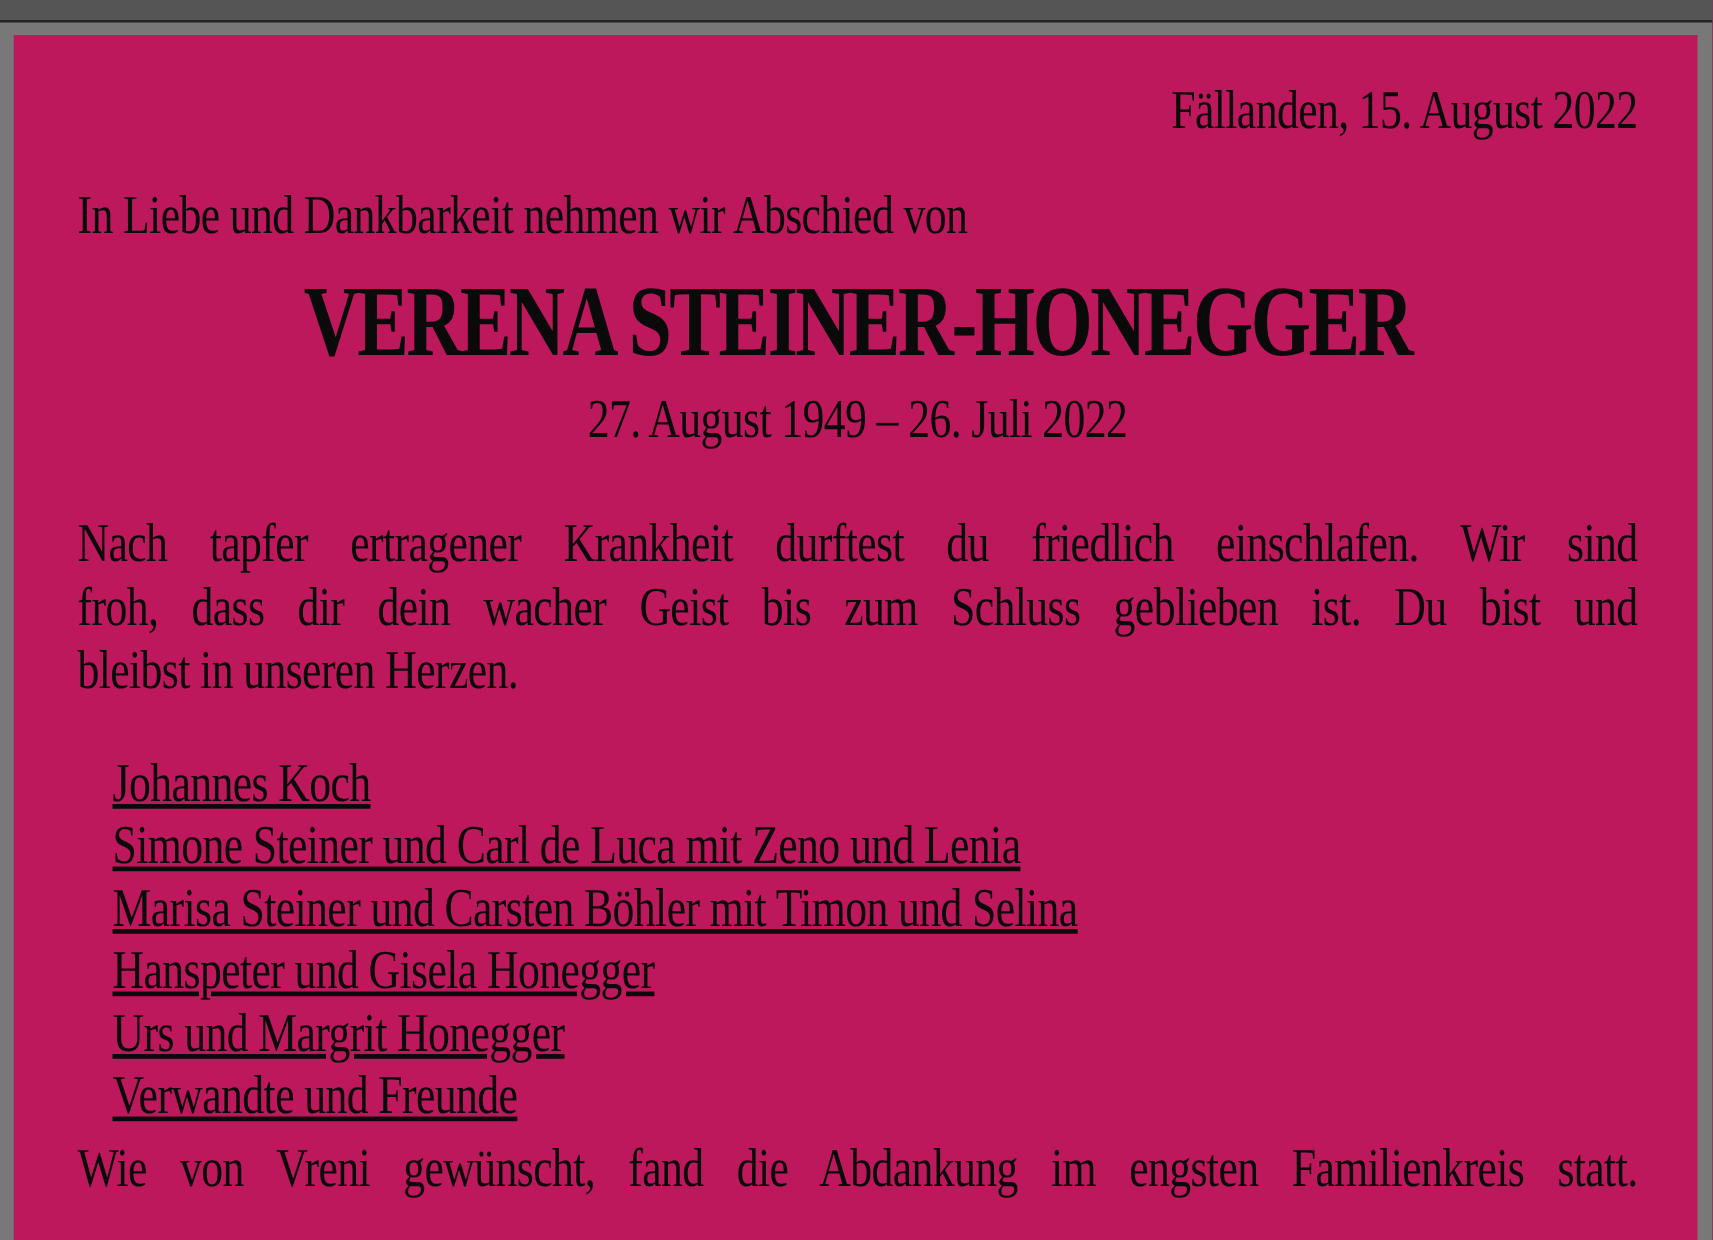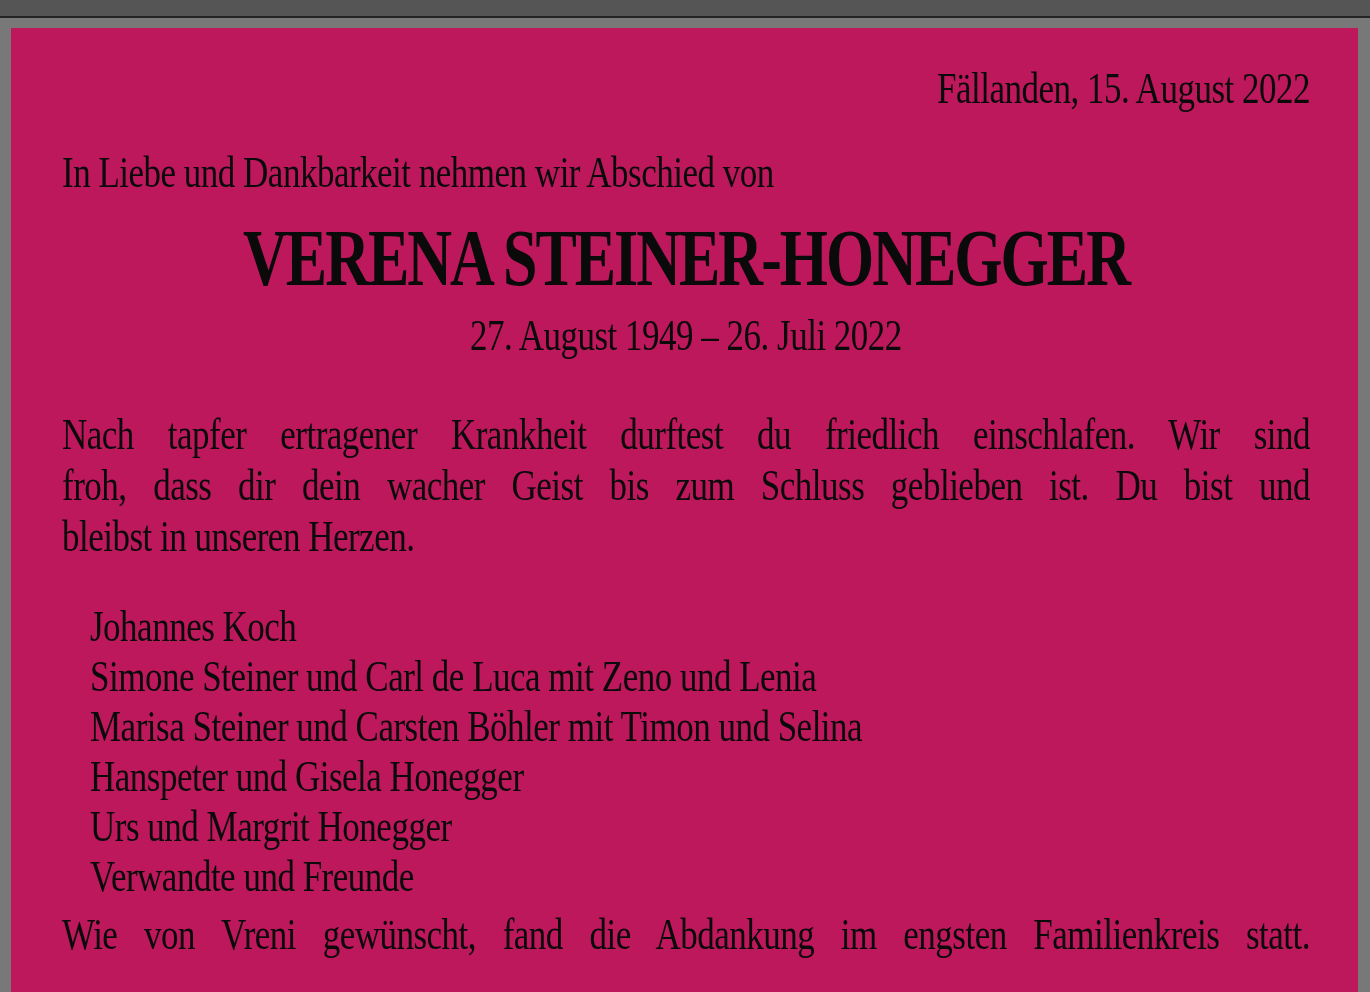--- a/index.html
+++ b/index.html
@@ -65,20 +65,21 @@
     letter-spacing: -2px;
     white-space: nowrap;
     transform: scaleY(1.3);
   }
 
   .mourners {
     position: absolute;
     left: 90px;
     top: 586px;
     width: 1220px;
+    text-decoration: underline;
   }
   .mourner-line {
     font-size: 35px;
     line-height: 50px;
     letter-spacing: -0.5px;
     white-space: nowrap;
     transform: scaleY(1.25);
     transform-origin: left center;
   }
 </style>

